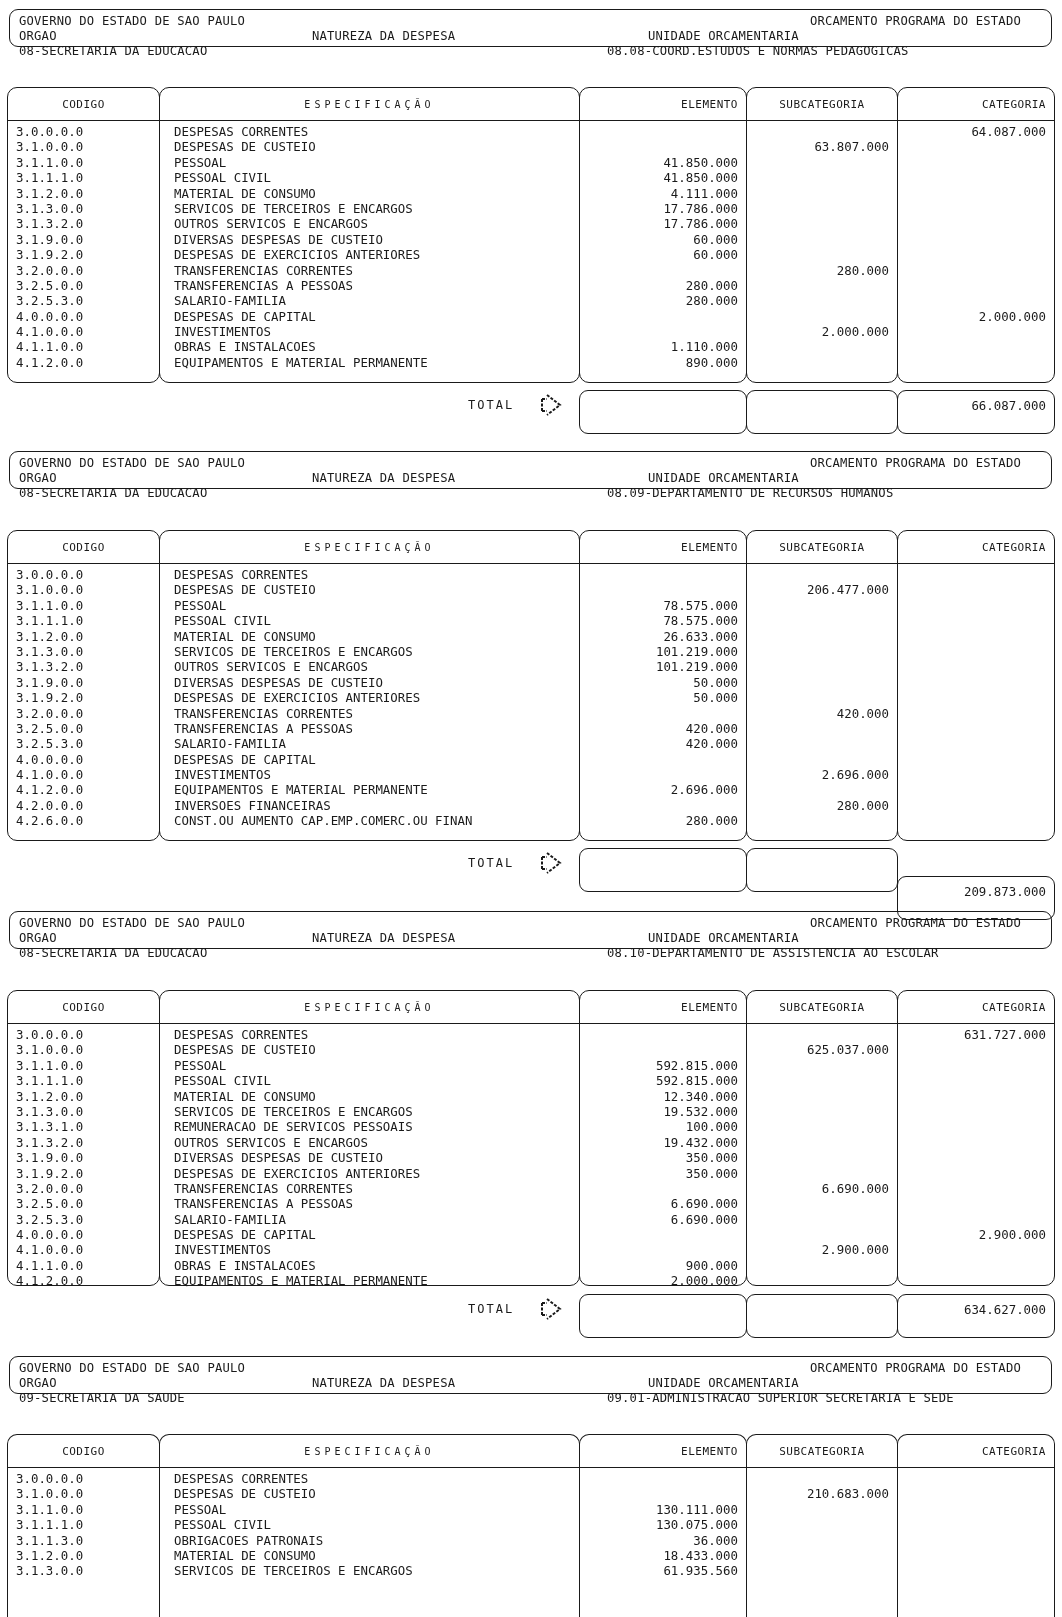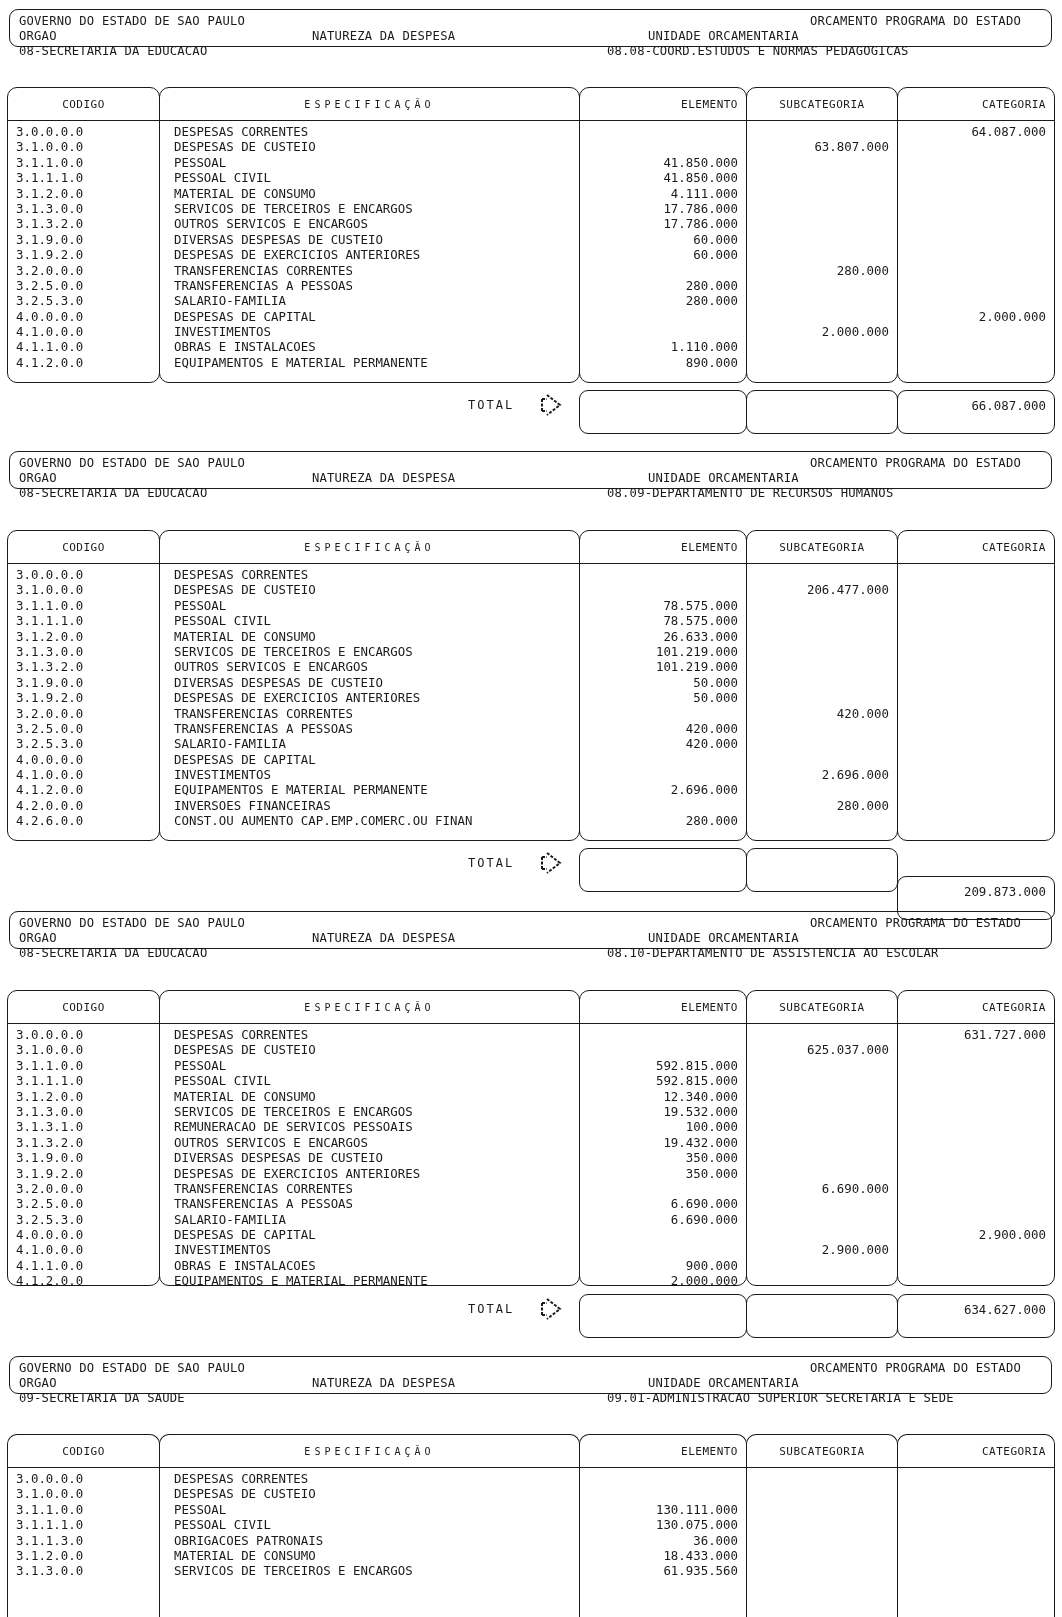--- a/index.html
+++ b/index.html
@@ -460,18 +460,27 @@
           <div class="row"></div>
           <div class="row">130.111.000</div>
           <div class="row">130.075.000</div>
           <div class="row">36.000</div>
           <div class="row">18.433.000</div>
           <div class="row">61.935.560</div>
         </div>
       </div>
       <div class="col c-num" style="left: 739px; width: 152px; height: 190px; border-bottom: none; border-bottom-left-radius: 0px; border-bottom-right-radius: 0px;">
         <div class="colhead ">SUBCATEGORIA</div>
+        <div class="rows">
+          <div class="row"></div>
+          <div class="row">210.683.000</div>
+          <div class="row"></div>
+          <div class="row"></div>
+          <div class="row"></div>
+          <div class="row"></div>
+          <div class="row"></div>
+        </div>
       </div>
       <div class="col c-num" style="left: 890px; width: 158px; height: 190px; border-bottom: none; border-bottom-left-radius: 0px; border-bottom-right-radius: 0px;">
         <div class="colhead right">CATEGORIA</div>
       </div>
     </div>
   </div>
 
 </body></html>

